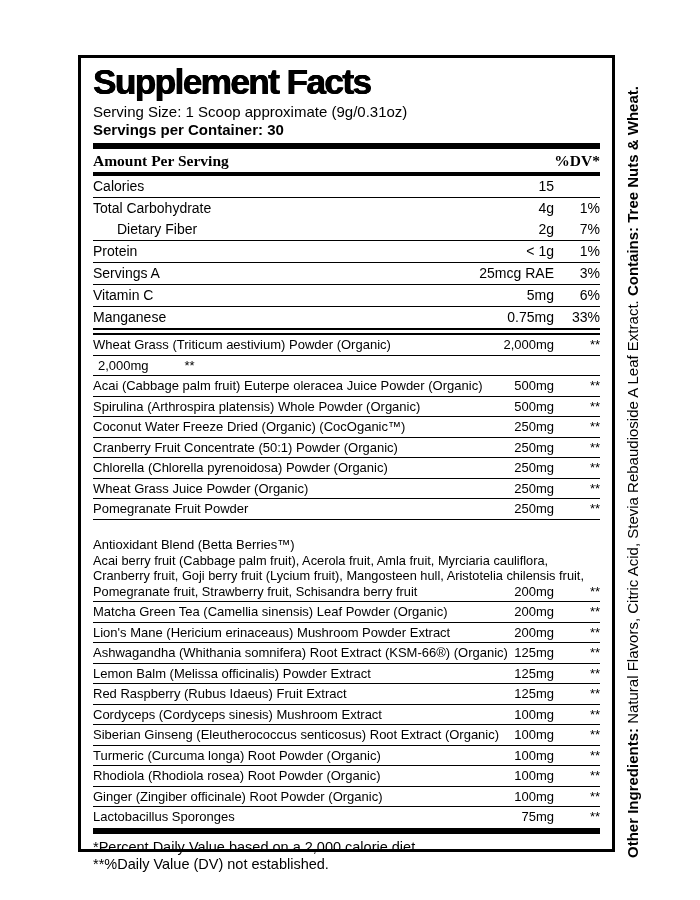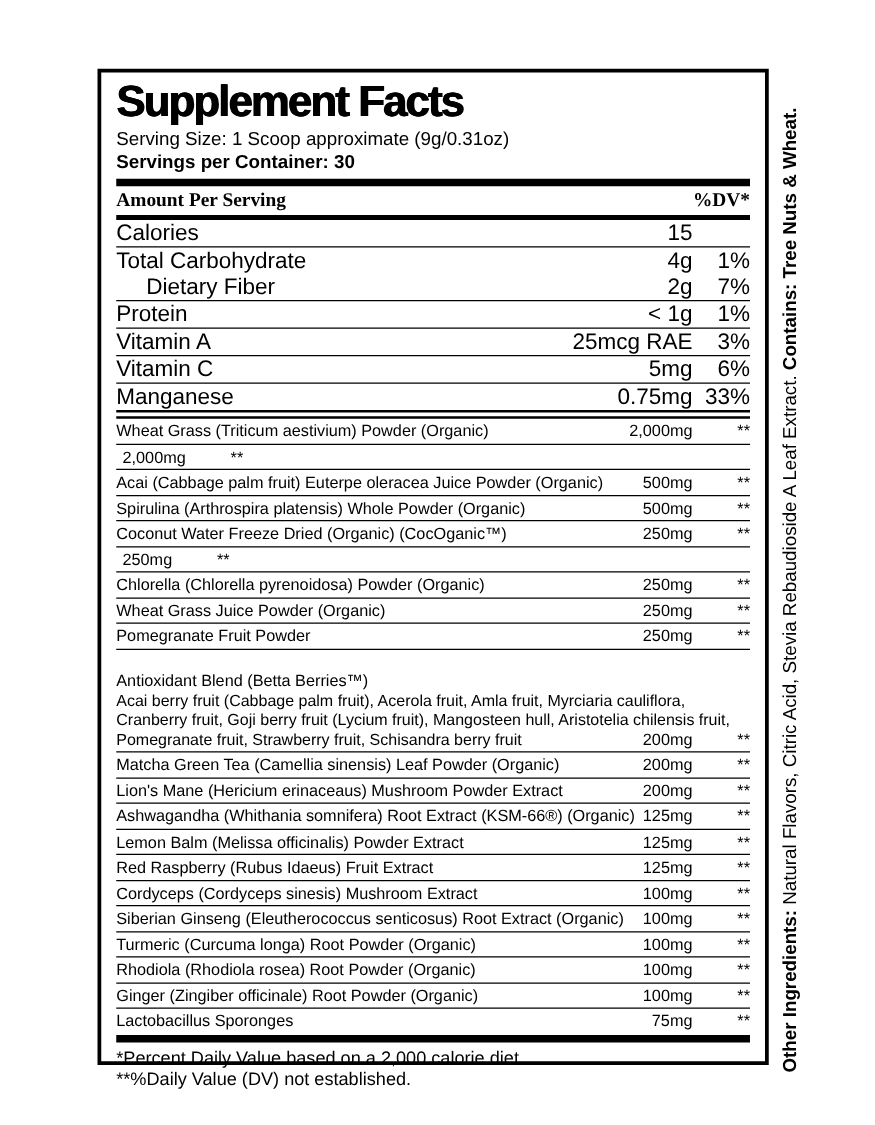--- a/index.html
+++ b/index.html
@@ -22,21 +22,21 @@
   .rule{background:#000;flex:none;}
   .rule-thick{height:6px;margin:4px 0 0 0;}
   .rule-med{height:4px;margin:0;}
   .rule-double{height:7px;background:transparent;border-top:2.5px solid #000;border-bottom:2.5px solid #000;box-sizing:border-box;}
   .rule-bottom{height:6px;margin:1px 0 2px 0;}
   .col-header{display:flex;justify-content:space-between;align-items:flex-end;font-weight:bold;font-size:15.5px;line-height:21px;padding:1px 0;font-family:Liberation Serif, serif;}
   .rows{display:block;}
   .row{display:flex;align-items:flex-end;padding:2px 0;}
   .rows .row + .row{border-top:1.5px solid #000;}
   .rows .row.nosep{border-top:none;}
-  .nutrients .row{font-size:18px;line-height:17px;}
+  .nutrients .row{font-size:14px;line-height:17px;}
   .ingredients .row{font-size:13px;line-height:15.5px;}
   .row .name{flex:1 1 auto;white-space:nowrap;overflow:visible;}
   .row .amount{flex:0 0 auto;padding-left:5px;text-align:left;}
   .row .dv{flex:0 0 46px;text-align:right;}
   .row.indent .name{padding-left:24px;}
   .desc:empty{display:none;}
   
   .row.blend{display:block;position:relative;}
   .row.blend .name{white-space:normal;margin-left:40px;}
   .row.blend .nm{display:block;}
@@ -89,21 +89,21 @@
         <span class="dv">7%</span>
       </div>
 
       <div class="row">
         <span class="name"><span class="nm">Protein</span></span>
         <span class="amount">&lt; 1g</span>
         <span class="dv">1%</span>
       </div>
 
       <div class="row">
-        <span class="name"><span class="nm">Vitamin A</span></span>
+        <span class="name"><span class="nm">Servings A</span></span>
         <span class="amount">25mcg RAE</span>
         <span class="dv">3%</span>
       </div>
 
       <div class="row">
         <span class="name"><span class="nm">Vitamin C</span></span>
         <span class="amount">5mg</span>
         <span class="dv">6%</span>
       </div>
 
@@ -141,20 +141,21 @@
         <span class="dv">**</span>
       </div>
 
       <div class="row">
         <span class="name"><span class="nm">Coconut Water Freeze Dried (Organic) (CocOganic™)</span></span>
         <span class="amount">250mg</span>
         <span class="dv">**</span>
       </div>
 
       <div class="row">
+        <span class="name"><span class="nm">Cranberry Fruit Concentrate (50:1) Powder (Organic)</span></span>
         <span class="amount">250mg</span>
         <span class="dv">**</span>
       </div>
 
       <div class="row">
         <span class="name"><span class="nm">Chlorella (Chlorella pyrenoidosa) Powder (Organic)</span></span>
         <span class="amount">250mg</span>
         <span class="dv">**</span>
       </div>
 

